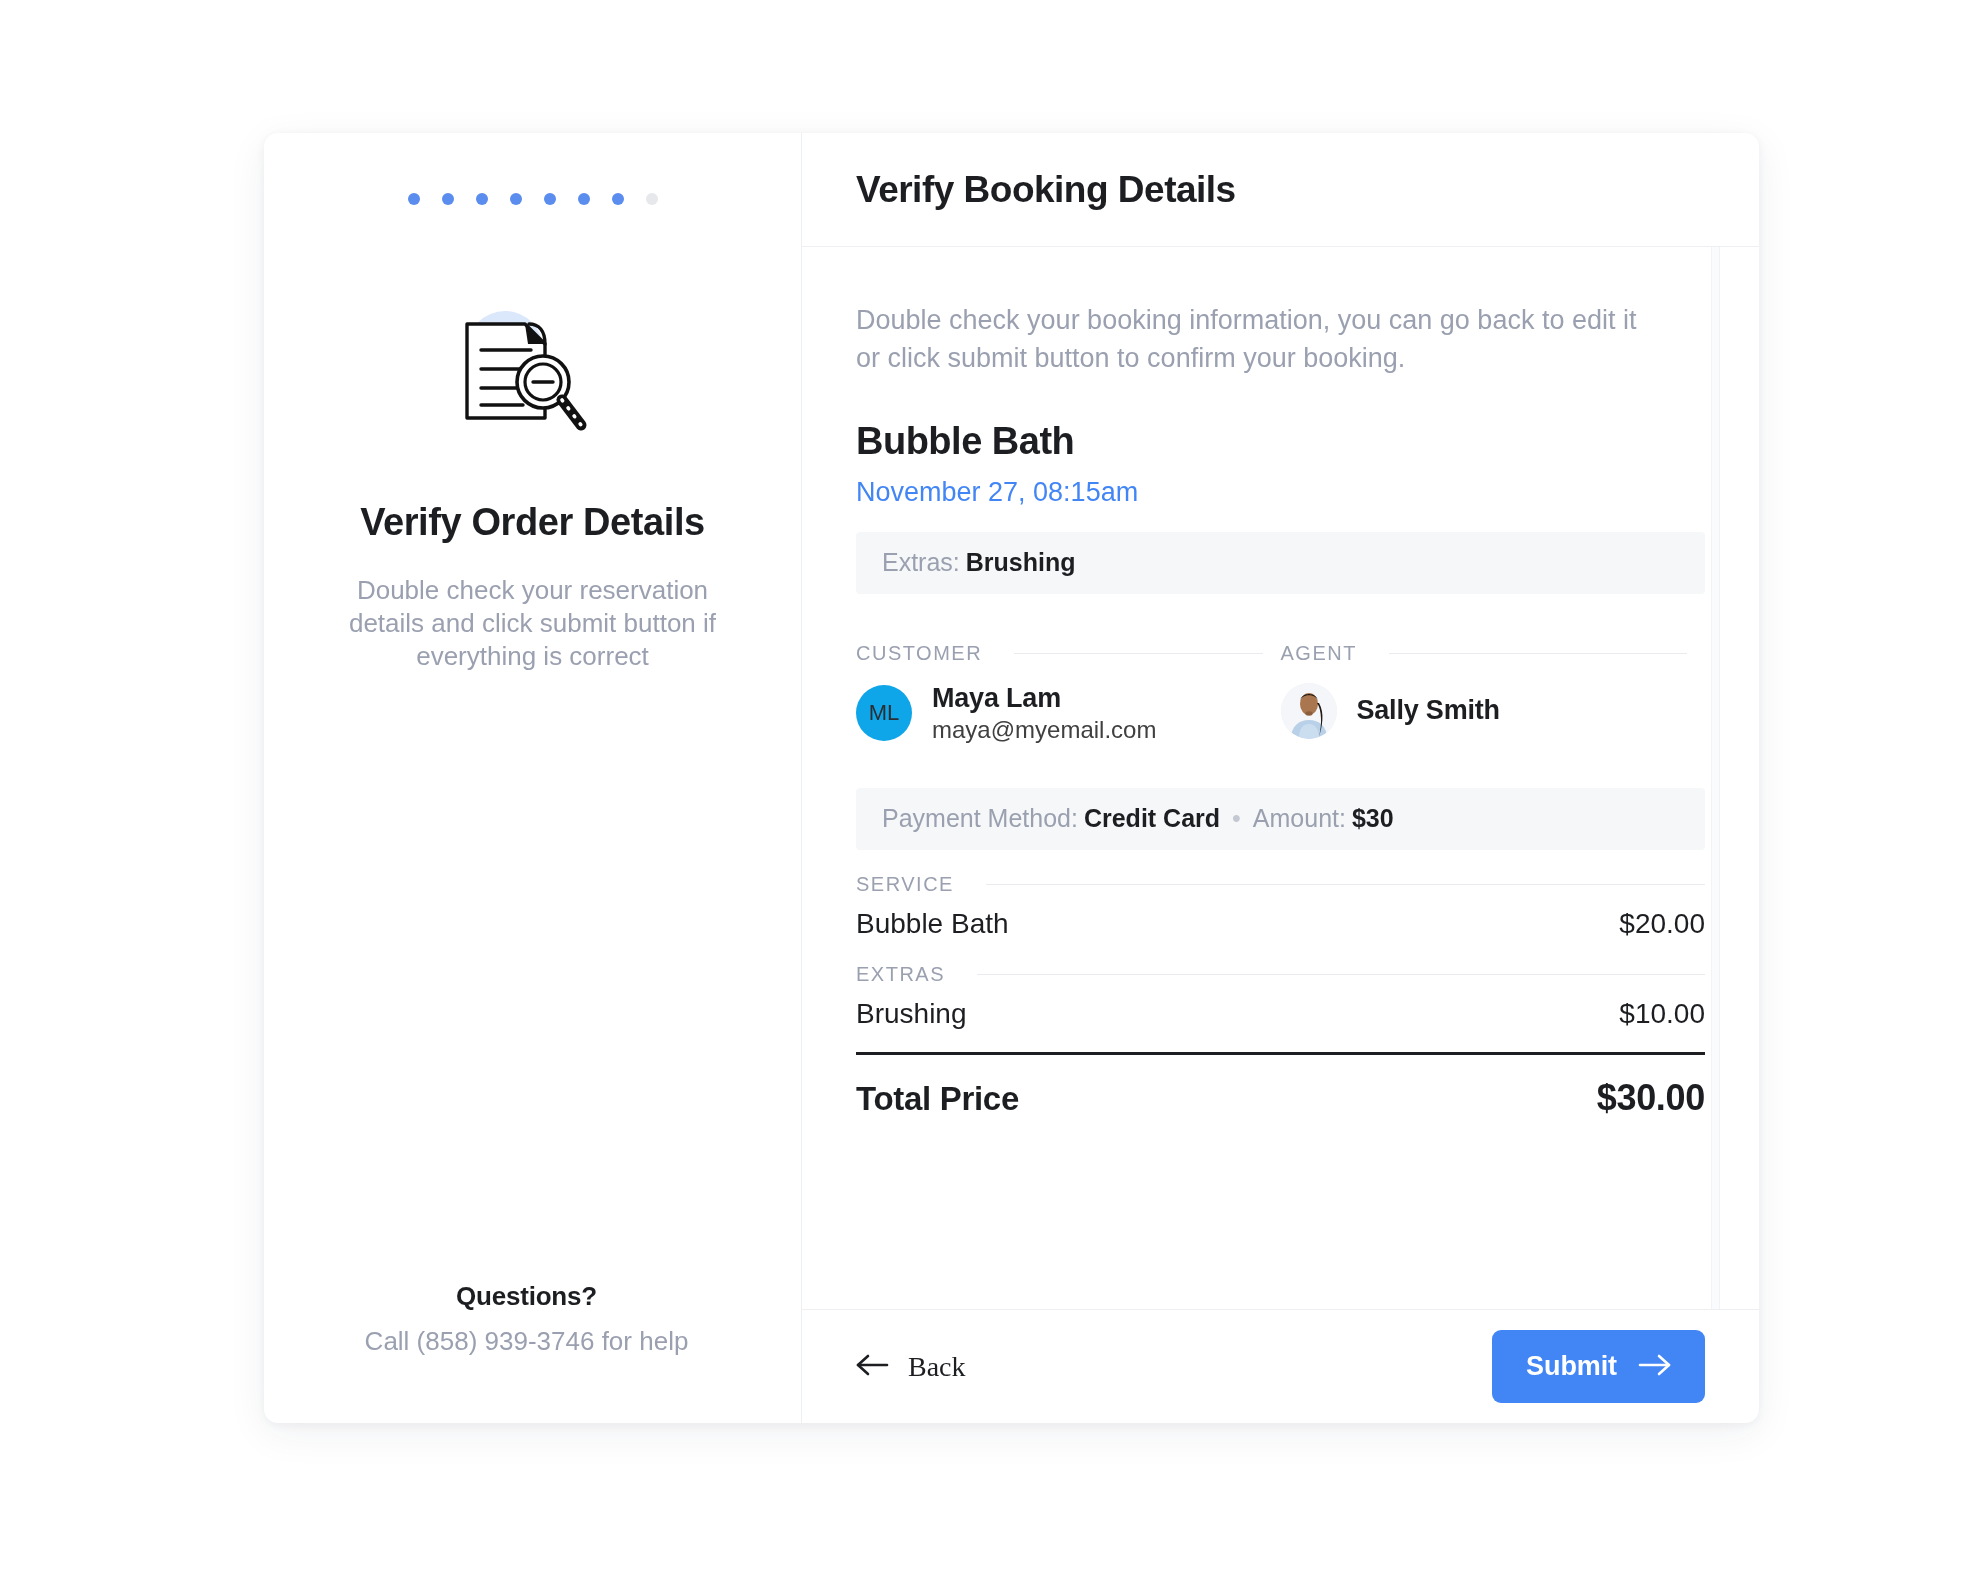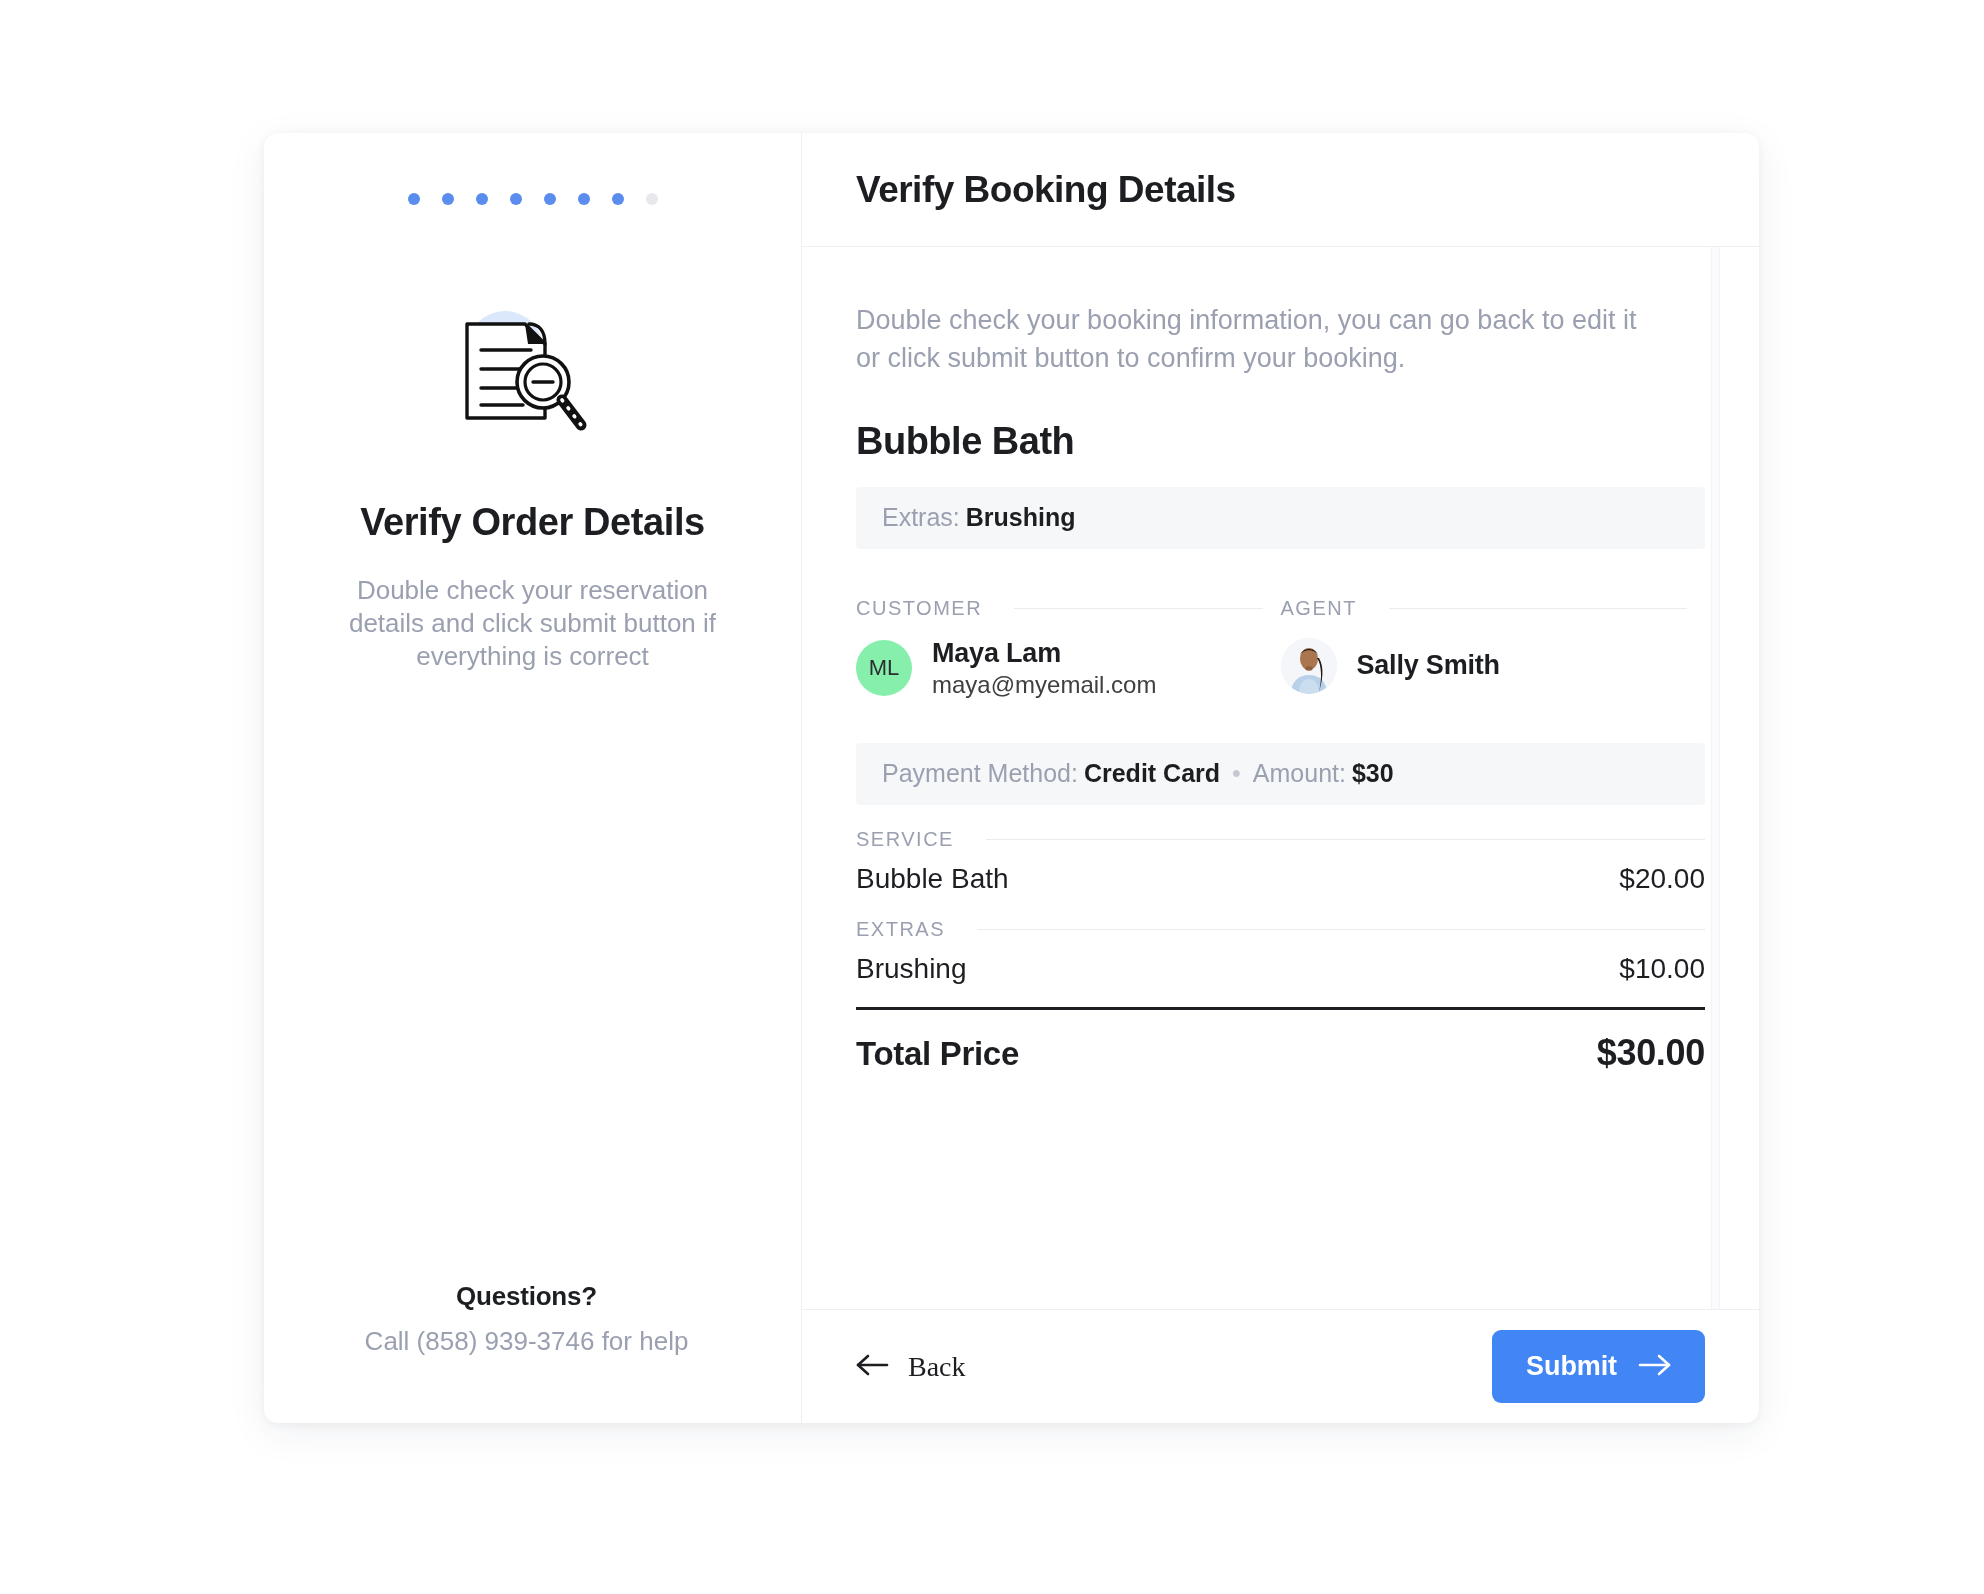--- a/index.html
+++ b/index.html
@@ -222,21 +222,21 @@
   .person {
     margin-top: 18px;
     display: flex;
     align-items: center;
     gap: 20px;
   }
   .avatar-initials {
     width: 56px;
     height: 56px;
     border-radius: 50%;
-    background: #86efac;
+    background: #0ea5e9;
     color: #2b2d31;
     display: flex;
     align-items: center;
     justify-content: center;
     font-size: 22px;
     font-weight: 400;
     flex: 0 0 56px;
   }
   .avatar-photo {
     width: 56px;
@@ -394,20 +394,21 @@
       </div>
 
       <div class="right-body">
 
         <div class="scroll-track"></div>
 
         <div class="intro">Double check your booking information, you can go back to edit it or click submit button to confirm your booking.</div>
 
         <div class="svc-name">Bubble Bath</div>
 
+        <div class="svc-date">November 27, 08:15am</div>
 
         <div class="gray-strip">
           <span class="lbl">Extras:</span>
           <span class="val">Brushing</span>
         </div>
 
         <div class="people-row">
 
           <div class="person-col">
             <div class="sec-head">

